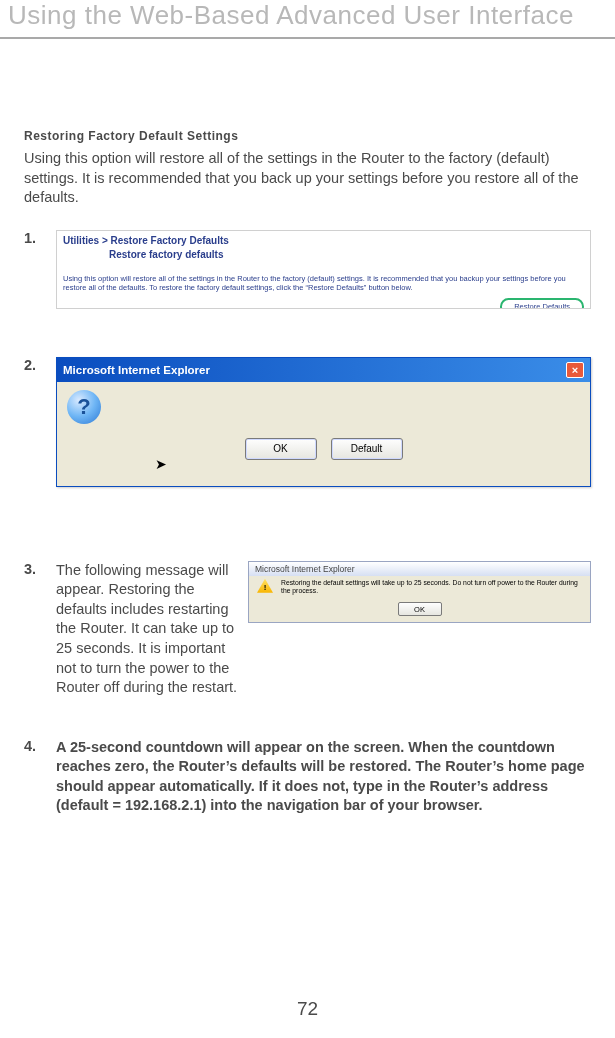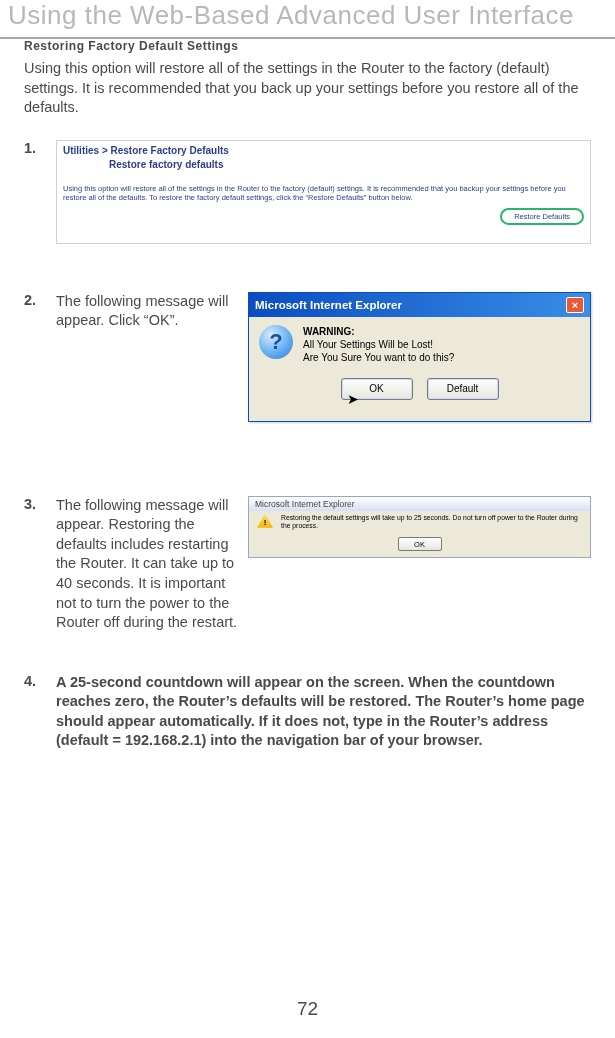--- a/index.html
+++ b/index.html
@@ -11,20 +11,21 @@
       position: relative;
       color: #4a4a4a;
     }
     .page-header {
       font-size: 26px;
       font-weight: 400;
       color: #b8b8b8;
       padding: 0 8px 6px 8px;
       letter-spacing: 0.5px;
       border-bottom: 2.5px solid #a9a9a9;
+      margin-bottom: 90px;
       white-space: nowrap;
     }
     .content {
       padding: 0 24px 0 24px;
     }
     .section-title {
       font-size: 12px;
       font-weight: bold;
       color: #4a4a4a;
       letter-spacing: 0.5px;
@@ -62,21 +63,21 @@
       flex: 1;
       font-weight: bold;
     }
     .step-image {
       flex: 1;
     }
     
     .sshot1 {
       background: #fff;
       border: 1px solid #d0d0d0;
-      height: 104px;
+      height: 79px;
       font-size: 8px;
       color: #2a3e8c;
       padding: 4px 6px;
       overflow: hidden;
     }
     .sshot1-title {
       font-size: 10px;
       font-weight: bold;
       color: #2a3e8c;
       margin-bottom: 3px;
@@ -277,49 +278,43 @@
         <div class="sshot1-body">Using this option will restore all of the settings in the Router to the factory (default) settings. It is recommended that you backup your settings before you restore all of the defaults. To restore the factory default settings, click the “Restore Defaults” button below.</div>
         <div class="sshot1-btnwrap">
           <div class="sshot1-btn">Restore Defaults</div>
         </div>
       </div>
     </div>
   </div>
 
   <div class="step-row" style="margin-bottom:74px;">
     <div class="step-num">2.</div>
-    <div class="step-text">The following message will appear. Click “OK”.</div>
     <div class="step-image">
       <div class="sshot2">
         <div class="sshot2-titlebar">
           <span>Microsoft Internet Explorer</span>
           <span class="sshot2-close">×</span>
         </div>
         <div class="sshot2-body">
           <div class="sshot2-icon">
             <span class="sshot2-icon-q">?</span>
           </div>
-          <div class="sshot2-msg">
-            <strong>WARNING:</strong><br>
-            <span>All Your Settings Will be Lost!</span><br>
-            <span>Are You Sure You want to do this?</span>
-          </div>
         </div>
         <div class="sshot2-buttons">
           <div class="sshot2-btn">OK</div>
           <div class="sshot2-btn">Default</div>
         </div>
         <div class="sshot2-cursor">➤</div>
       </div>
     </div>
   </div>
 
   <div class="step-row" style="margin-bottom:40px;">
     <div class="step-num">3.</div>
-    <div class="step-text">The following message will appear. Restoring the defaults includes restarting the Router. It can take up to 40 seconds. It is important not to turn the power to the Router off during the restart.</div>
+    <div class="step-text">The following message will appear. Restoring the defaults includes restarting the Router. It can take up to 25 seconds. It is important not to turn the power to the Router off during the restart.</div>
     <div class="step-image">
       <div class="sshot3">
         <div class="sshot3-titlebar">Microsoft Internet Explorer</div>
         <div class="sshot3-body">
           <div class="sshot3-icon">
             <span class="sshot3-icon-e">!</span>
           </div>
           <div class="sshot3-msg">Restoring the default settings will take up to 25 seconds. Do not turn off power to the Router during the process.</div>
         </div>
         <div class="sshot3-btnwrap">

